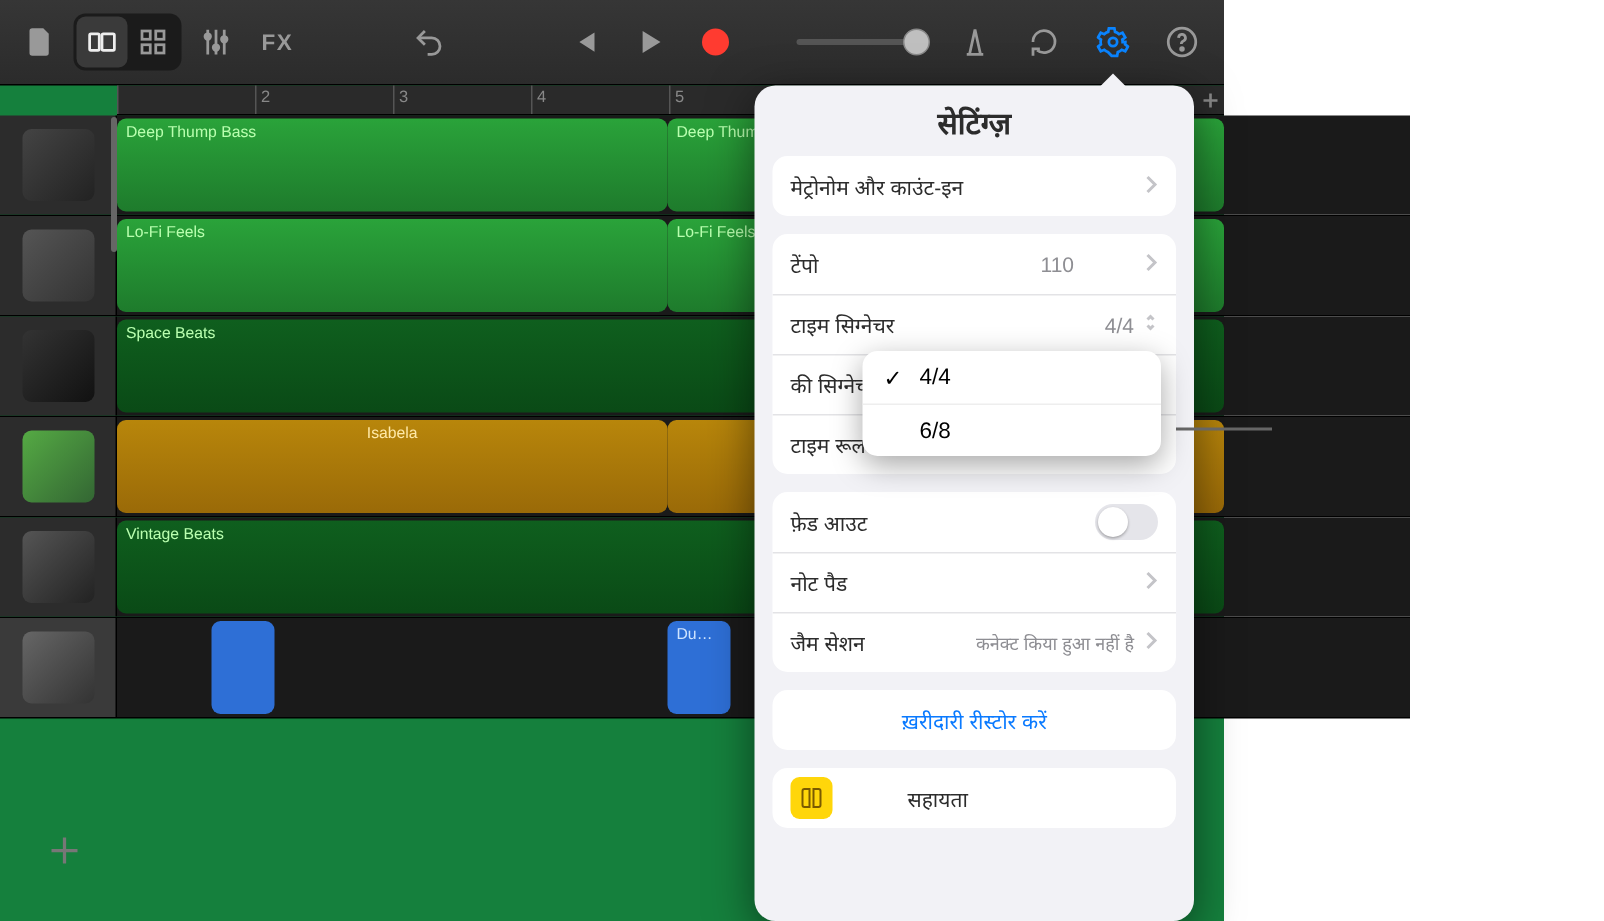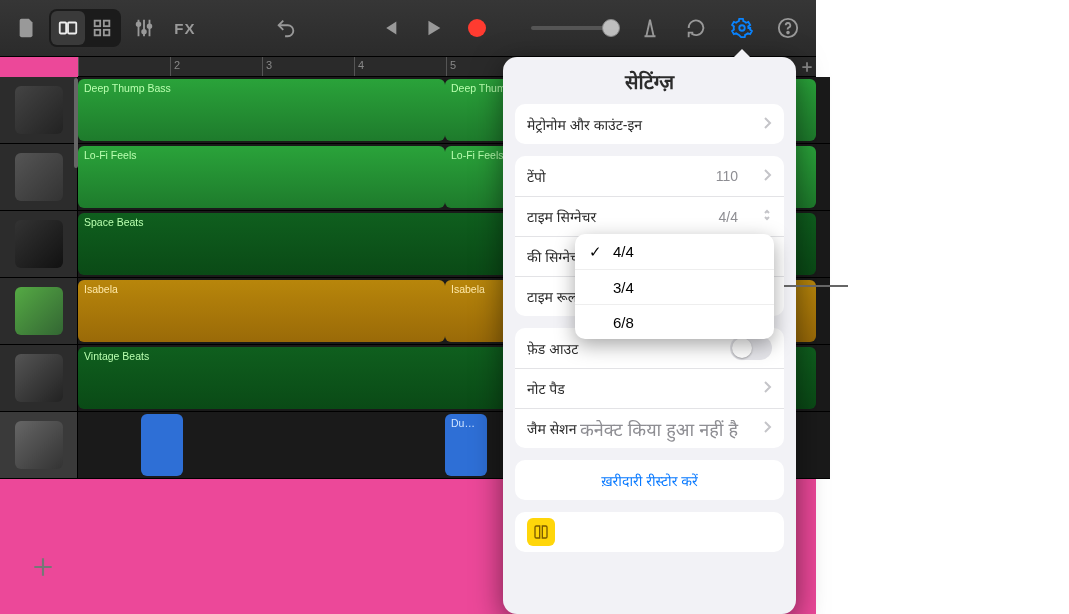--- a/index.html
+++ b/index.html
@@ -1,17 +1,17 @@
 <!DOCTYPE html>
 <html><head>
 <meta charset="utf-8">
 <style>
   * { box-sizing: border-box; margin: 0; padding: 0; font-family: -apple-system, "Helvetica Neue", Arial, sans-serif; }
   html, body { width: 1069px; height: 614px; overflow: hidden; background: #fff; }
-  .app { width: 816px; height: 614px; background: #ec4899; position: relative; }
+  .app { width: 816px; height: 614px; background: #15803d; position: relative; }
   
   .toolbar {
     height: 57px; background: linear-gradient(#363636,#2b2b2b);
     display: flex; align-items: center; padding: 0 8px; gap: 4px;
     border-bottom: 1px solid #000;
   }
   .tbtn {
     width: 40px; height: 40px; border-radius: 8px;
     display: flex; align-items: center; justify-content: center;
     color: #999; cursor: pointer;
@@ -39,37 +39,37 @@
     height: 20px; background: #2a2a2a; border-bottom: 1px solid #000;
     margin-left: 78px; position: relative; color: #888; font-size: 11px;
   }
   .ruler .bar { position: absolute; top: 0; width: 1px; height: 100%; background: #555; }
   .ruler .num { position: absolute; top: 2px; }
   .ruler-add {
     position: absolute; right: -1px; top: 0; width: 20px; height: 20px;
     color: #888; display:flex; align-items:center; justify-content:center;
   }
   
-  .tracks { position: absolute; left: 0; top: 77px; width: 830px; }
+  .tracks { position: absolute; left: 0; top: 77px; width: 940px; }
   .track-row { display: flex; height: 67px; border-bottom: 1px solid #000; }
   .track-header {
     width: 78px; background: #2c2c2c; display: flex; align-items: center;
     justify-content: center; border-right: 1px solid #000;
   }
   .track-header.sel { background: #3a3a3a; }
   .thumb { width: 48px; height: 48px; border-radius: 6px; background: #555; }
   .lane { flex: 1; position: relative; background: #1a1a1a; }
   .region {
     position: absolute; top: 2px; bottom: 2px; border-radius: 6px;
     padding: 3px 6px 0 6px; font-size: 10.5px; color: rgba(0,0,0,.8);
     overflow: hidden;
   }
   .reg-green  { background: linear-gradient(#2aa33a,#1e7b2c); color: #b9ffaf; }
   .reg-green2 { background: linear-gradient(#0f5f1e,#0a4a16); color: #b9ffaf; }
-  .reg-amber  { background: linear-gradient(#b8860b,#9a6a08); color: #ffe9a8; }
+  .reg-amber  { background: linear-gradient(#b8860b,#9a6a08); color: #ffe9a8; text-align: center; }
   .reg-blue   { background: #2e6fd6; color: #cfe4ff; }
   .add-track {
     position: absolute; left: 20px; bottom: 24px; width: 46px; height: 46px;
     border-radius: 10px; display:flex; align-items:center; justify-content:center;
     color:#777; font-size:28px; cursor:pointer;
   }
   .scroll-thumb {
     position:absolute; left:74px; top:78px; width:4px; height:90px;
     background:#666; border-radius:2px;
   }
@@ -86,23 +86,23 @@
     border-bottom:9px solid #f2f2f6;
   }
   .panel-title { text-align:center; font-weight:600; padding:11px 0 9px; font-size:20px; }
   .group {
     margin: 0 12px 12px 12px; background:#fff; border-radius:10px; overflow:hidden;
   }
   .row {
     display:flex; align-items:center; min-height:40px; padding:0 12px;
     border-top:1px solid #e3e3e6;
   }
-  .group .row:first-child { border-top:none; }
+  .group .row:first-child { border-top:none;gap:40px; }
   .row .label { flex:1; }
-  .row .val { color:#8e8e93; margin-right:24px; font-size:14px; }
+  .row .val { color:#8e8e93; margin-right:6px; font-size:14px; }
   .chev { color:#c4c4c8; }
   .chev svg { width:10px; height:14px; }
   .toggle {
     width:42px; height:24px; background:#e5e5ea; border-radius:12px; position:relative;
   }
   .toggle .knob {
     position:absolute; left:2px; top:2px; width:20px; height:20px;
     background:#fff; border-radius:50%; box-shadow:0 1px 2px rgba(0,0,0,.3);
   }
   .restore { color:#0a7aff; text-align:center; justify-content:center; }
@@ -346,52 +346,50 @@
           </div>
       </div>
       <div class="row">
         <span class="label">नोट पैड</span>
         <span class="chev"><svg viewBox="0 0 10 14" fill="none" stroke="currentColor" stroke-width="2">
               <path d="M3 2l5 5-5 5"></path>
             </svg></span>
       </div>
       <div class="row">
         <span class="label">जैम सेशन</span>
-        <span class="val" style="font-size:18px">कनेक्ट किया हुआ नहीं है</span>
+        <span class="val" style="font-size:12px">कनेक्ट किया हुआ नहीं है</span>
         <span class="chev"><svg viewBox="0 0 10 14" fill="none" stroke="currentColor" stroke-width="2">
               <path d="M3 2l5 5-5 5"></path>
             </svg></span>
       </div>
     </div>
 
     <div class="group">
       <div class="row restore">
         <span>ख़रीदारी रीस्टोर करें</span>
       </div>
     </div>
 
     <div class="group">
       <div class="row help-row">
         <span class="icon">
           <svg width="16" height="16" viewBox="0 0 24 24" fill="none" stroke="currentColor" stroke-width="2">
               <path d="M3 5a2 2 0 0 1 2-2h5v18H5a2 2 0 0 1-2-2zM21 5a2 2 0 0 0-2-2h-5v18h5a2 2 0 0 0 2-2z"></path>
             </svg>
         </span>
+        <span class="label">सहायता</span>
       </div>
     </div>
   </div>
 
   <div class="picker">
     <div class="prow">
       <span class="check">✓</span>
       <span>4/4</span>
     </div>
     <div class="prow">
-      <span>3/4</span>
-    </div>
-    <div class="prow">
       <span>6/8</span>
     </div>
   </div>
 
   <div class="leader"></div>
 
 </div>
 
 </body></html>

